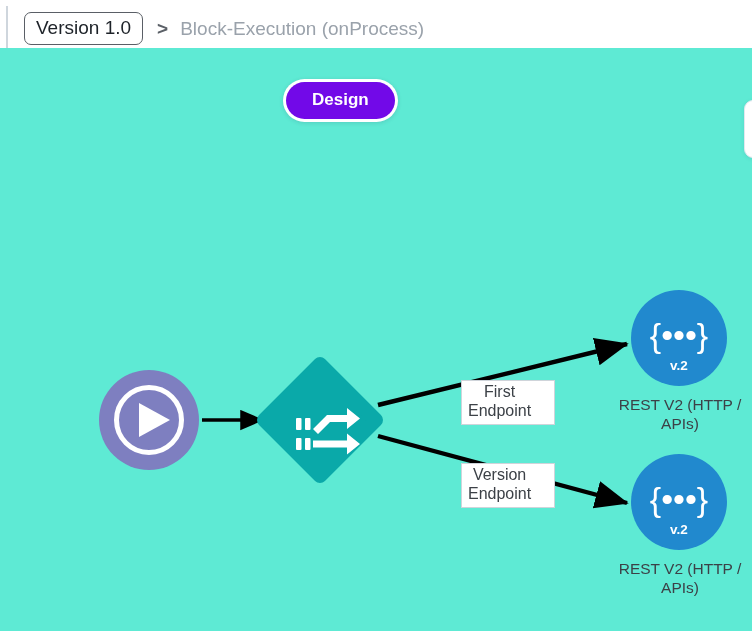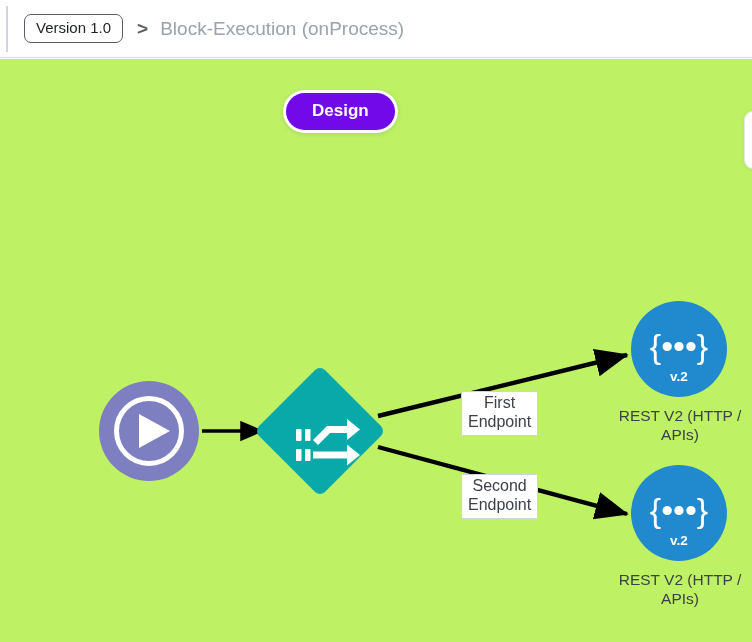--- a/index.html
+++ b/index.html
@@ -40,21 +40,21 @@
   }
   .breadcrumb {
     display: flex;
     align-items: center;
     margin-left: 24px;
   }
   .version-chip {
     border: 1px solid #5a5f66;
     border-radius: 7px;
     padding: 4px 11px 5px 11px;
-    font-size: 15px;
+    font-size: 19px;
     color: #1d2228;
     line-height: 1.15;
     background: #ffffff;
     white-space: nowrap;
   }
   .crumb-sep {
     margin: 0 12px 0 14px;
     font-size: 19px;
     color: #5b6067;
     font-weight: 600;
@@ -62,24 +62,24 @@
   }
   .crumb-title {
     font-size: 19px;
     color: #9aa2ab;
     white-space: nowrap;
   }
 
   
   .canvas {
     position: absolute;
-    left: 0; top: 59px;
+    left: 0; top: 48px;
     width: 752px;
     height: 583px;
-    background: #bef264;
+    background: #5eead4;
     overflow: hidden;
   }
 
   
   .mode-toggle {
     position: absolute;
     left: 283px; top: 31px;
     display: flex;
     align-items: center;
     background: #ffffff;
@@ -140,21 +140,21 @@
   .caption-rest-2   { left: 604px; top: 512px; width: 152px; }
 
   .edge-label {
     position: absolute;
     background: #ffffff;
     border: 1px solid #cfd4da;
     text-align: center;
     font-size: 16px;
     color: #3c4147;
     line-height: 1.18;
-    padding: 2px 6px 3px 6px;
+    padding: 2px 23px 3px 6px;
     user-select: none;
     white-space: nowrap;
   }
   .edge-label-1 { left: 461px; top: 332px; }
   .edge-label-2 { left: 461px; top: 415px; }
 
   .node-hit { cursor: pointer; }
 </style>
 </head>
 <body>
@@ -243,18 +243,18 @@
     <div class="node-caption caption-rest-1">REST V2 (HTTP / APIs)</div>
 
     <div class="node-caption caption-rest-2">REST V2 (HTTP / APIs)</div>
 
     <div class="edge-label edge-label-1">
       <div>First</div>
       <div>Endpoint</div>
     </div>
 
     <div class="edge-label edge-label-2">
-      <div>Second</div>
+      <div>Version</div>
       <div>Endpoint</div>
     </div>
 
   </div>
 </div>
 
 </body></html>

